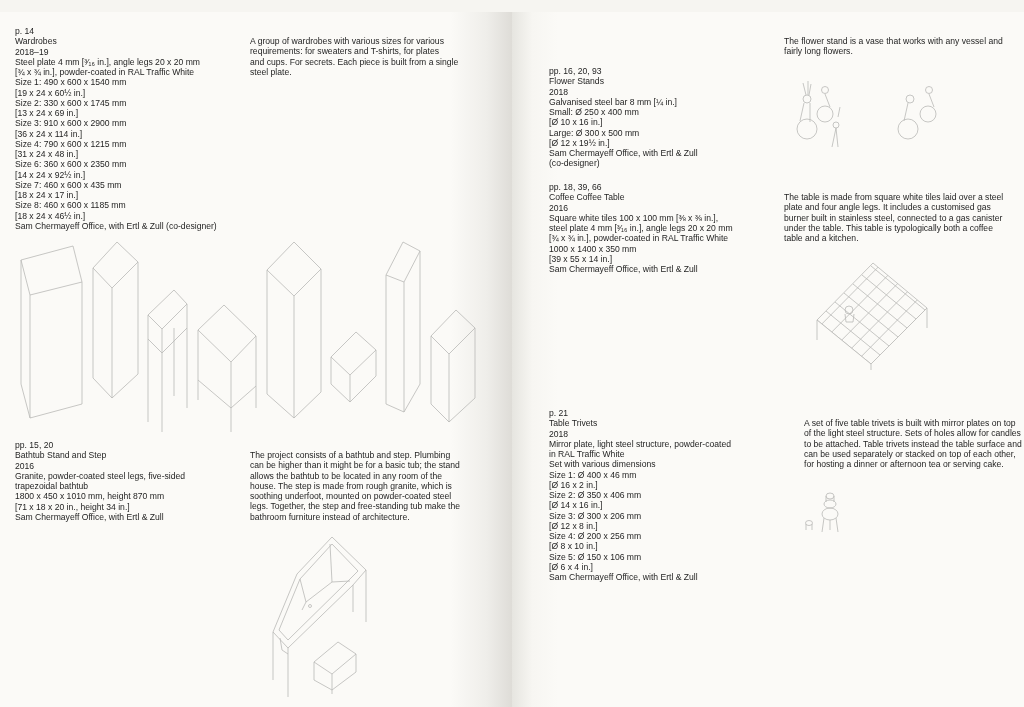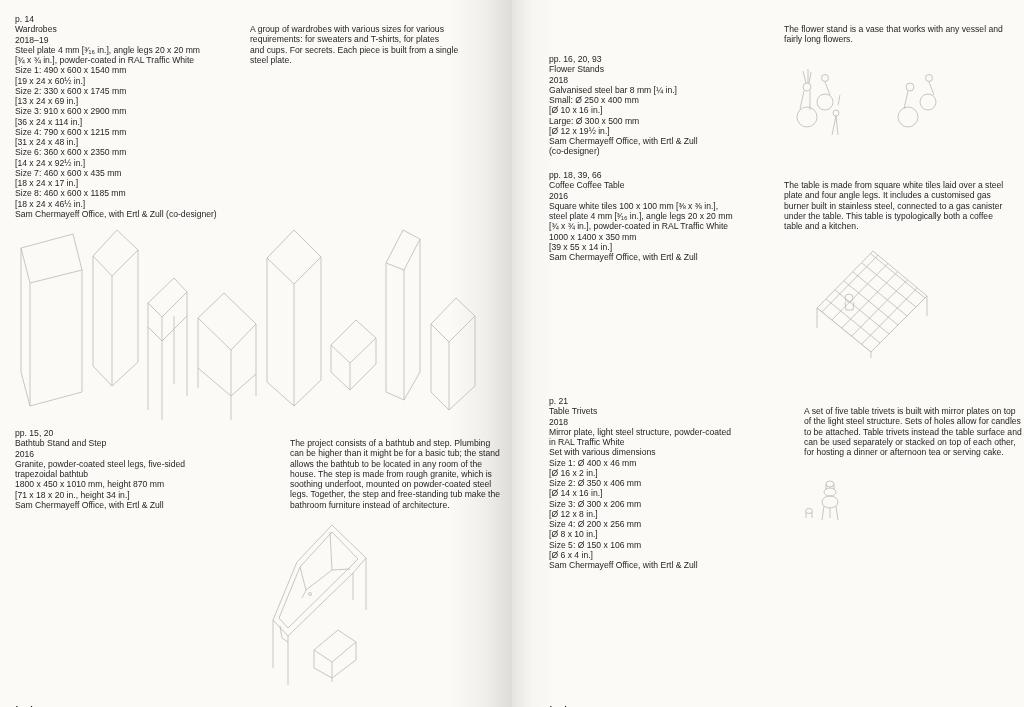--- a/index.html
+++ b/index.html
@@ -1,18 +1,18 @@
 <!DOCTYPE html>
 <html><head>
 <meta charset="utf-8">
 <style>
   * { box-sizing: border-box; margin: 0; padding: 0; }
   html, body { width: 1024px; height: 707px; overflow: hidden; background: #f6f5f1; }
   body { position: relative; font-family: "Liberation Sans", sans-serif; color: #1c1c1c; }
-  .spread { position: absolute; left: 0; top: 0; width: 1024px; height: 619px; padding-left: 36px; }
+  .spread { position: absolute; left: 0; top: 12px; width: 1024px; height: 619px; padding-left: 36px; }
   .page { position: absolute; top: 0; height: 707px; }
   .page-left { left: 0; width: 512px;
     background: linear-gradient(to right, #fbfaf7 0%, #fbfaf7 88%, #efeeea 95%, #dedcd7 100%); }
   .page-right { left: 512px; width: 512px;
     background: linear-gradient(to right, #e6e5e0 0%, #f7f6f2 4%, #fbfaf7 9%, #fbfaf7 100%); }
   .block { position: absolute; font-size: 8.6px; line-height: 10.25px; color: #1e1e1e; white-space: nowrap; }
   .block .ln { display: block; }
   .desc { position: absolute; font-size: 8.6px; line-height: 10.25px; color: #1e1e1e; white-space: nowrap; }
   .desc .ln { display: block; }
   .folio { position: absolute; font-size: 13px; color: #111; top: 672px; margin-top: 31px; }
@@ -88,21 +88,21 @@
       <span class="ln">pp. 15, 20</span>
       <span class="ln">Bathtub Stand and Step</span>
       <span class="ln">2016</span>
       <span class="ln">Granite, powder-coated steel legs, five-sided</span>
       <span class="ln">trapezoidal bathtub</span>
       <span class="ln">1800 x 450 x 1010 mm, height 870 mm</span>
       <span class="ln">[71 x 18 x 20 in., height 34 in.]</span>
       <span class="ln">Sam Chermayeff Office, with Ertl &amp; Zull</span>
     </div>
 
-    <div class="desc" style="left:250px; top:438px;margin-left:40px;">
+    <div class="desc" style="left:250px; top:438px;">
       <span class="ln">The project consists of a bathtub and step. Plumbing</span>
       <span class="ln">can be higher than it might be for a basic tub; the stand</span>
       <span class="ln">allows the bathtub to be located in any room of the</span>
       <span class="ln">house. The step is made from rough granite, which is</span>
       <span class="ln">soothing underfoot, mounted on powder-coated steel</span>
       <span class="ln">legs. Together, the step and free-standing tub make the</span>
       <span class="ln">bathroom furniture instead of architecture.</span>
     </div>
 
     <svg class="draw" style="left:250px; top:510px;" width="140" height="190" viewBox="0 0 140 190">

